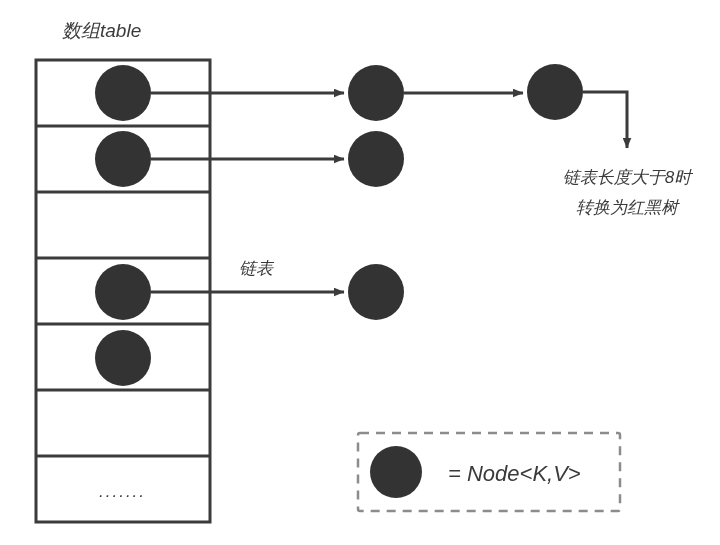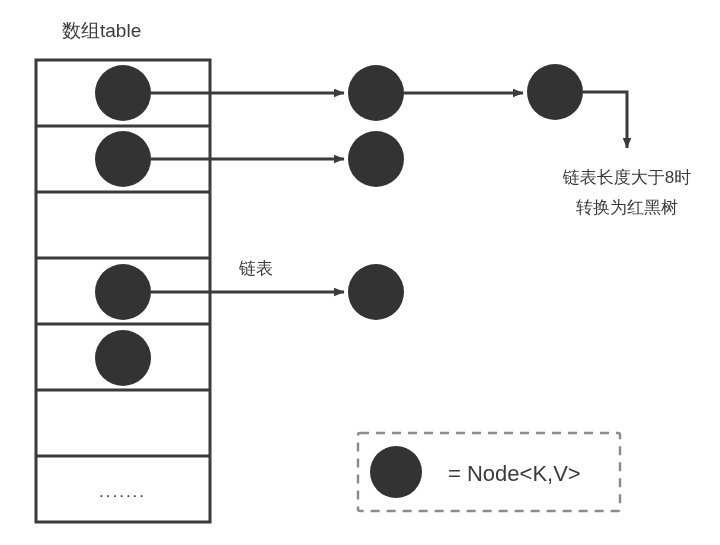--- a/index.html
+++ b/index.html
@@ -10,20 +10,21 @@
   }
   body {
     font-family: "Liberation Sans", "DejaVu Sans", sans-serif;
   }
   #canvas {
     position: relative;
     width: 720px;
     height: 545px;
     background: #ffffff;
     overflow: hidden;
+    font-style: italic;
   }
   #diagram-svg {
     position: absolute;
     left: 0;
     top: 0;
     width: 720px;
     height: 545px;
     display: block;
   }
   .svg-text {

